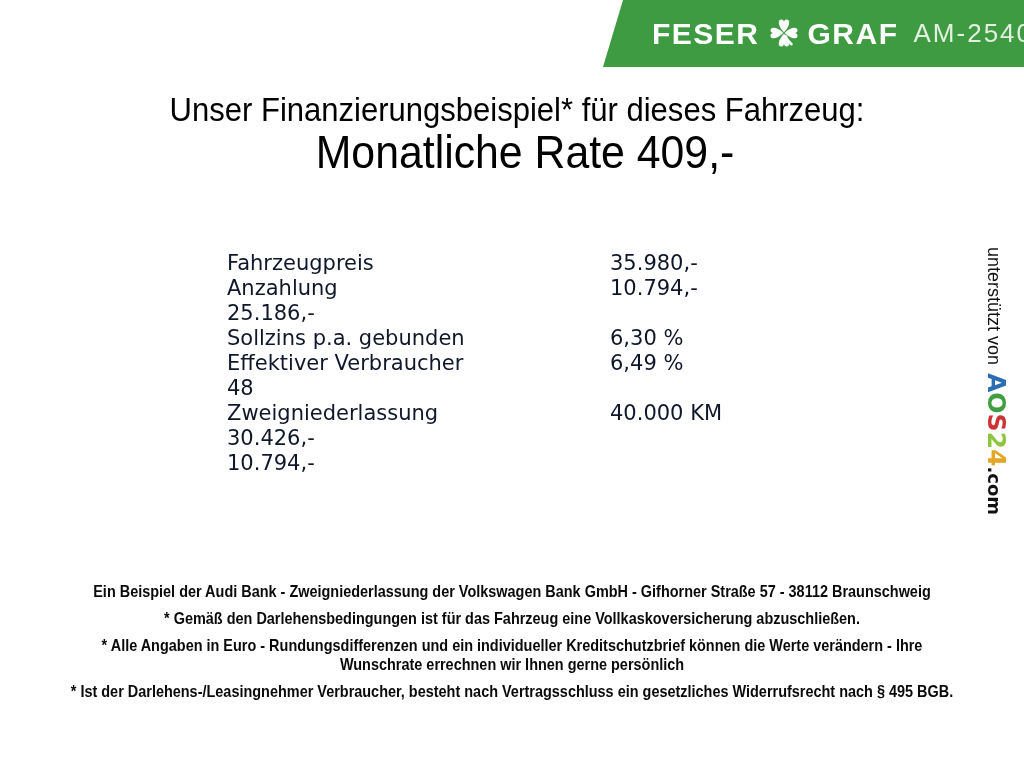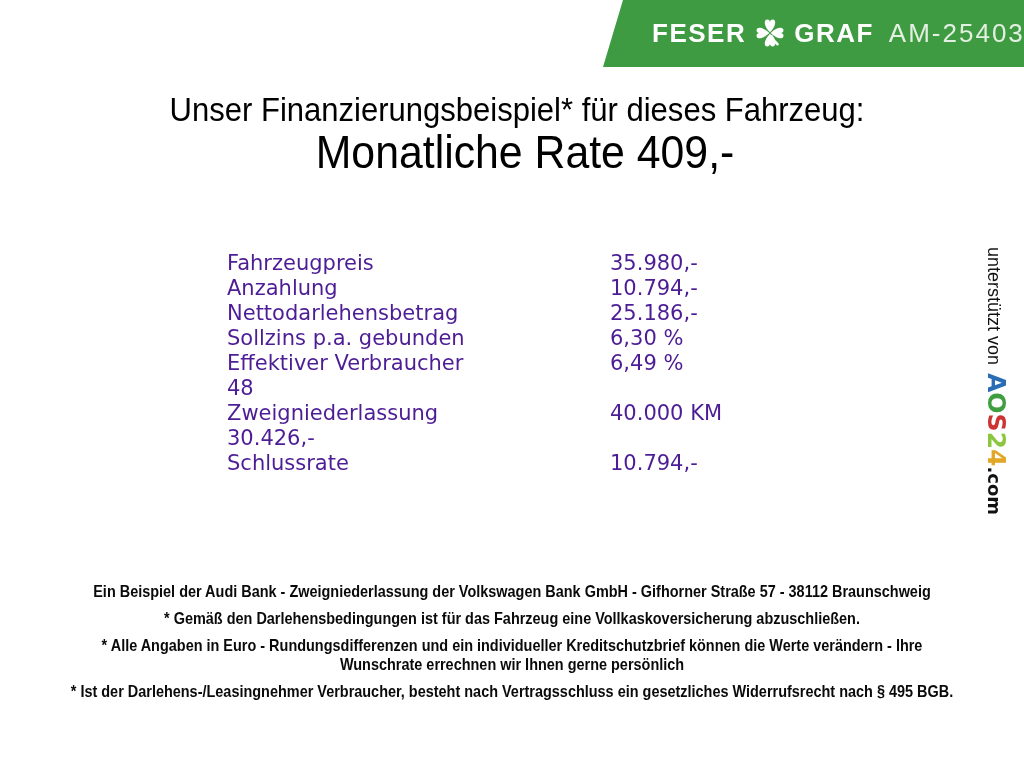--- a/index.html
+++ b/index.html
@@ -11,42 +11,42 @@
 
   
   .banner{
     position:absolute;left:600px;top:0;width:424px;height:67px;
     background:#3e9b41;
     clip-path:polygon(23px 0,100% 0,100% 100%,3px 100%);
     display:flex;align-items:center;padding-left:52px;box-sizing:border-box;
     white-space:nowrap;
   }
   .brand{
-    font-weight:bold;font-size:26px;color:#ffffff;letter-spacing:1.5px;text-align:center;
+    font-weight:bold;font-size:30px;color:#ffffff;letter-spacing:1.5px;text-align:center;
   }
   .clover{margin:2px 9px 0 9px;flex:0 0 auto;}
   .vehicle-id{
     font-size:26px;color:#e3efe1;letter-spacing:2px;margin-left:15px;font-weight:400;
   }
 
   
   .h1{
     position:absolute;top:92px;left:5px;width:1024px;text-align:center;
     font-size:33px;line-height:36px;transform:scaleX(0.94);
   }
   .h2{
     position:absolute;top:127px;left:13px;width:1024px;text-align:center;
     font-size:46px;line-height:50px;transform:scaleX(0.93);
   }
 
   
   .ftable{
     position:absolute;left:227px;top:251px;
     font-family:"DejaVu Sans",sans-serif;font-size:21px;line-height:25px;
-    color:#4c1d95;
+    color:#0f172a;
   }
   .trow{display:grid;grid-template-columns:383px auto;}
 
   
   .support{
     position:absolute;left:851px;top:366px;width:290px;height:30px;
     transform:rotate(90deg);transform-origin:center;
     display:flex;align-items:baseline;justify-content:center;
     white-space:nowrap;
   }
@@ -91,21 +91,20 @@
 <div class="ftable">
   <div class="trow">
     <span>Fahrzeugpreis</span>
     <span>35.980,-</span>
   </div>
   <div class="trow">
     <span>Anzahlung</span>
     <span>10.794,-</span>
   </div>
   <div class="trow">
-    <span>Nettodarlehensbetrag</span>
     <span>25.186,-</span>
   </div>
   <div class="trow">
     <span>Sollzins p.a. gebunden</span>
     <span>6,30 %</span>
   </div>
   <div class="trow">
     <span>Effektiver Verbraucher</span>
     <span>6,49 %</span>
   </div>
@@ -113,21 +112,20 @@
     <span>48</span>
   </div>
   <div class="trow">
     <span>Zweigniederlassung</span>
     <span>40.000 KM</span>
   </div>
   <div class="trow">
     <span>30.426,-</span>
   </div>
   <div class="trow">
-    <span>Schlussrate</span>
     <span>10.794,-</span>
   </div>
 </div>
 
 <div class="support">
   <span class="support-prefix">unterstützt von</span>
   <span>
     <span class="logo-letter" style="color: rgb(42, 109, 180);">A</span><span class="logo-letter" style="color: rgb(63, 158, 63);">O</span><span class="logo-letter" style="color: rgb(204, 51, 51);">S</span><span class="logo-letter" style="color: rgb(140, 198, 62);">2</span><span class="logo-letter" style="color: rgb(226, 167, 39);">4</span></span>
   <span class="support-suffix">.com</span>
 </div>

